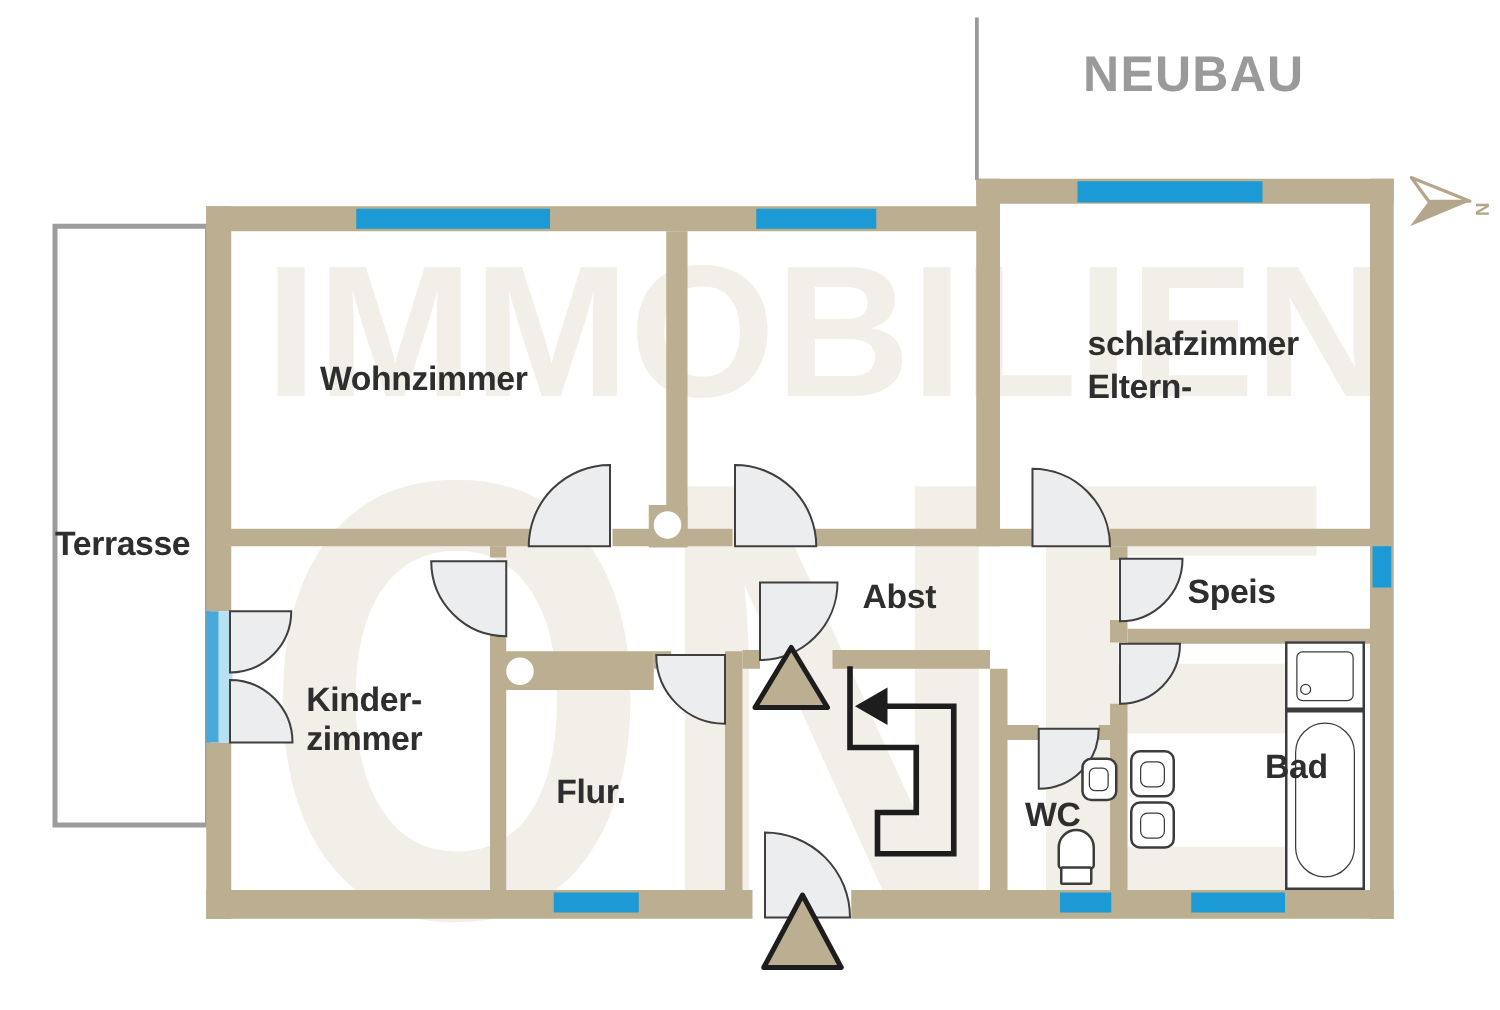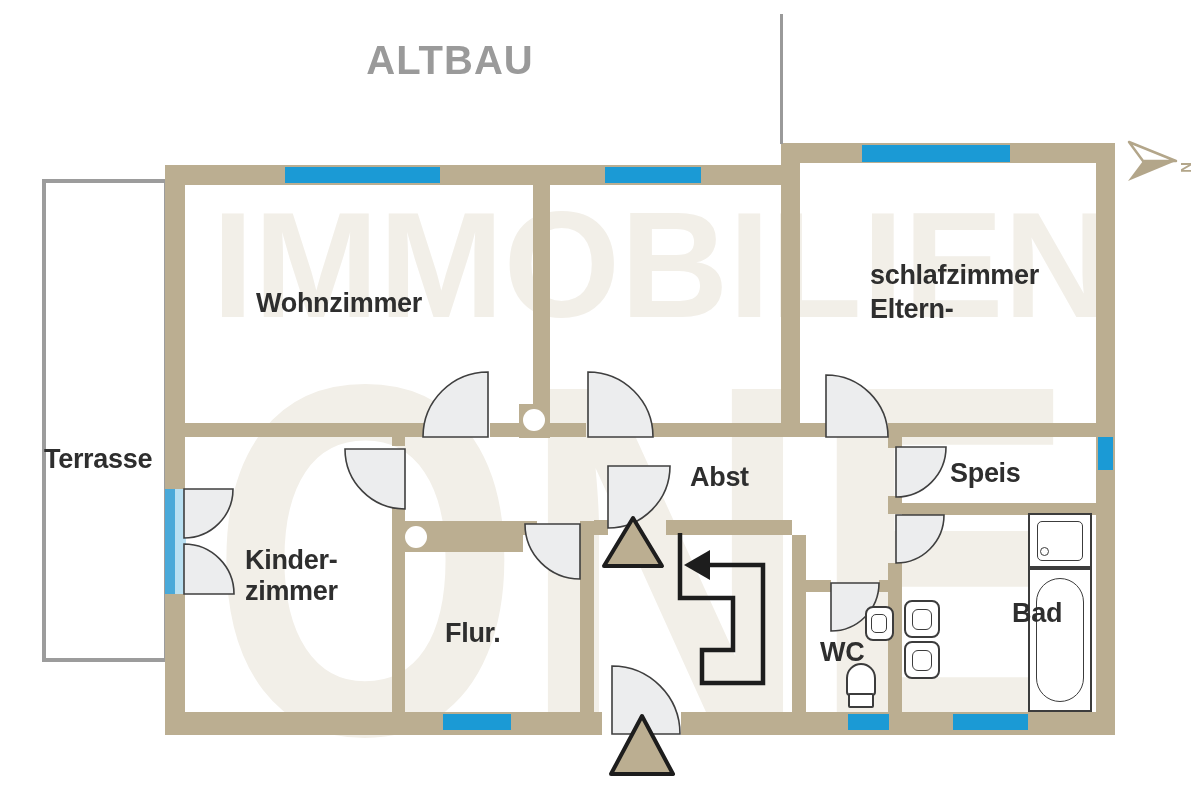--- a/index.html
+++ b/index.html
@@ -29,21 +29,21 @@
   .lbl-line{display:block;}
 </style>
 </head>
 <body>
 
 <div class="plan">
 
   <div class="wm wm1">IMMOBILIEN</div>
   <div class="wm wm2">ONE</div>
 
-  <div class="title t-alt">ALTBAU</div>
+  <div class="title t-neu">NEUBAU</div>
   <div class="divider"></div>
 
   <div class="terrasse-box"></div>
 
   <div class="wall" style="left:165px;top:165px;width:20px;height:324px"></div>
   <div class="wall" style="left:165px;top:594px;width:20px;height:141px"></div>
   <div class="wall" style="left:165px;top:165px;width:618px;height:20px"></div>
   <div class="wall" style="left:781px;top:143px;width:334px;height:20px"></div>
   <div class="wall" style="left:781px;top:143px;width:19px;height:294px"></div>
   <div class="wall" style="left:1096px;top:143px;width:19px;height:592px"></div>
@@ -125,21 +125,21 @@
   <div class="fx" style="left:865px;top:606px;width:29px;height:35px;border-radius:8px"></div>
   <div class="fx-in" style="left:871px;top:614px;width:16px;height:19px;border-radius:5px"></div>
   <div class="fx" style="left:846px;top:663px;width:30px;height:33px;border-radius:15px 15px 4px 4px"></div>
   <div class="fx" style="left:848px;top:693px;width:26px;height:15px;border-radius:2px"></div>
 
   <div class="room-label centered" style="left:256px;top:288px;width:200px">Wohnzimmer</div>
   <div class="room-label" style="left:870px;top:258px;line-height:34px">
     <span class="lbl-line">schlafzimmer</span>
     <span class="lbl-line">Eltern-</span>
   </div>
-  <div class="room-label centered" style="left:44px;top:444px;width:120px">Terrasse</div>
+  <div class="room-label centered" style="left:44px;top:420px;width:120px">Terrasse</div>
   <div class="room-label" style="left:245px;top:545px">
     <span class="lbl-line">Kinder-</span>
     <span class="lbl-line">zimmer</span>
   </div>
   <div class="room-label centered" style="left:445px;top:618px;width:100px">Flur.</div>
   <div class="room-label centered" style="left:690px;top:462px;width:100px">Abst</div>
   <div class="room-label centered" style="left:950px;top:458px;width:100px">Speis</div>
   <div class="room-label centered" style="left:820px;top:637px;width:50px">WC</div>
   <div class="room-label centered" style="left:1012px;top:598px;width:50px">Bad</div>
 

